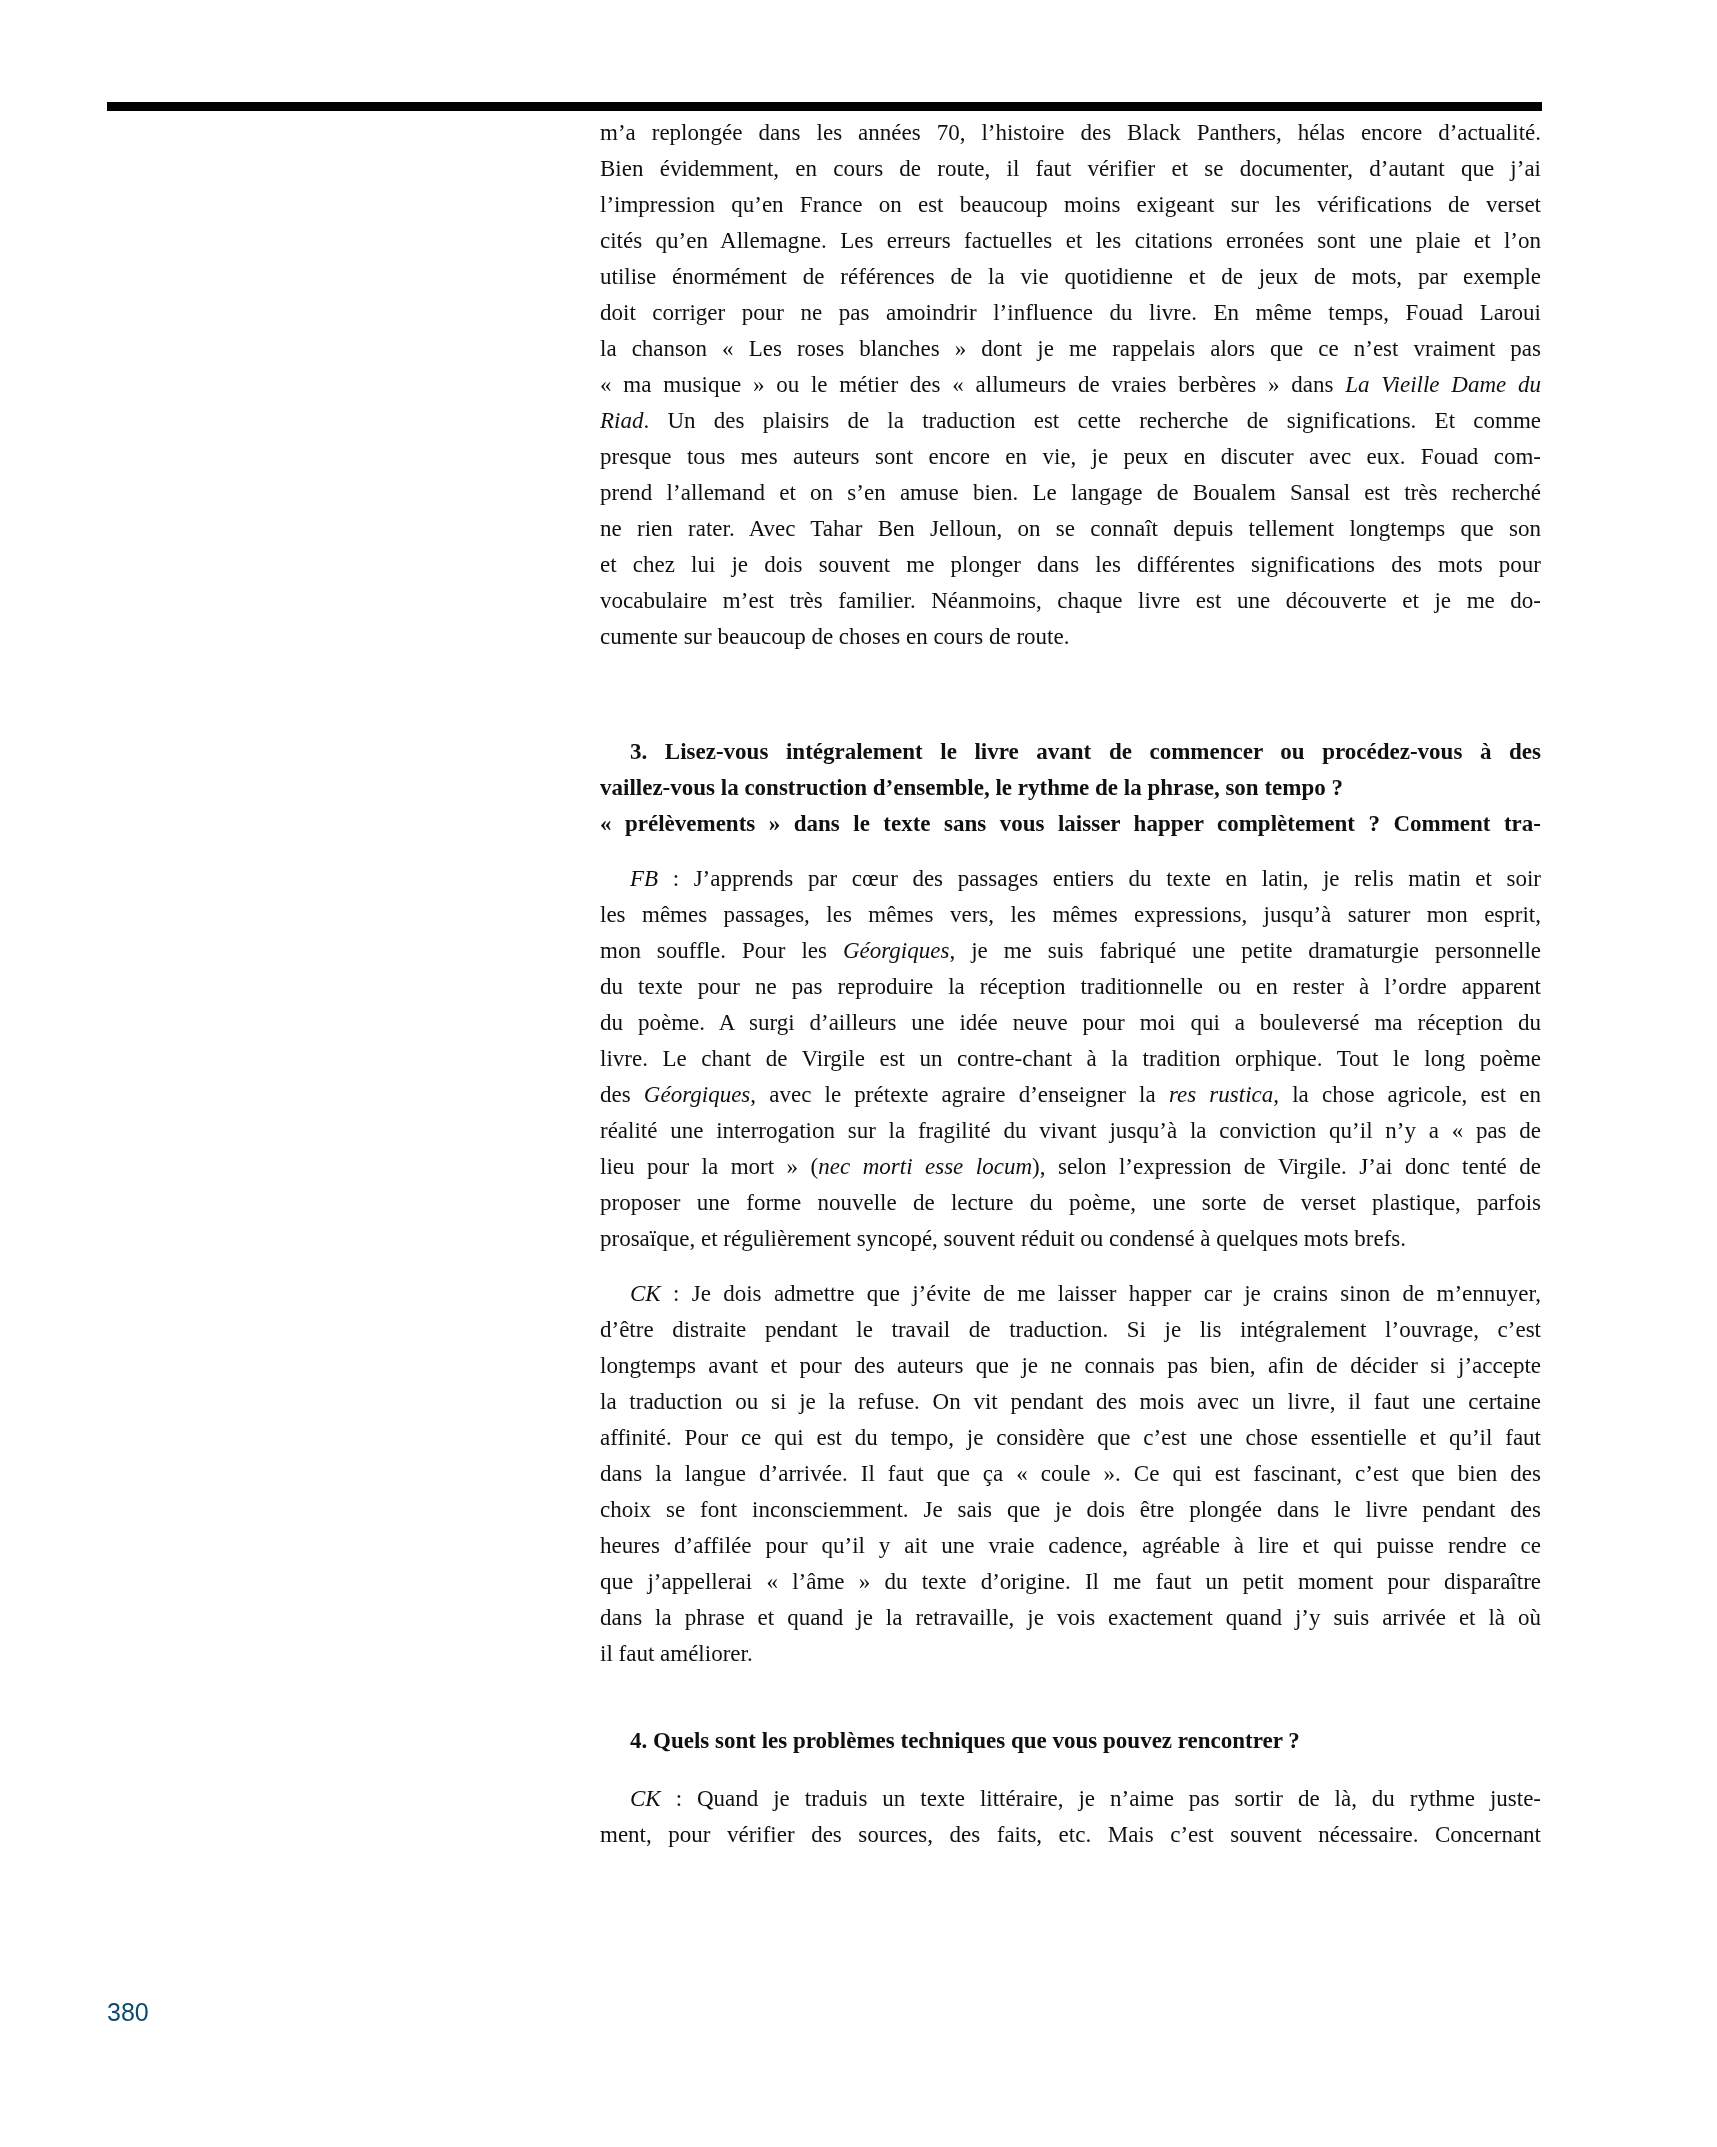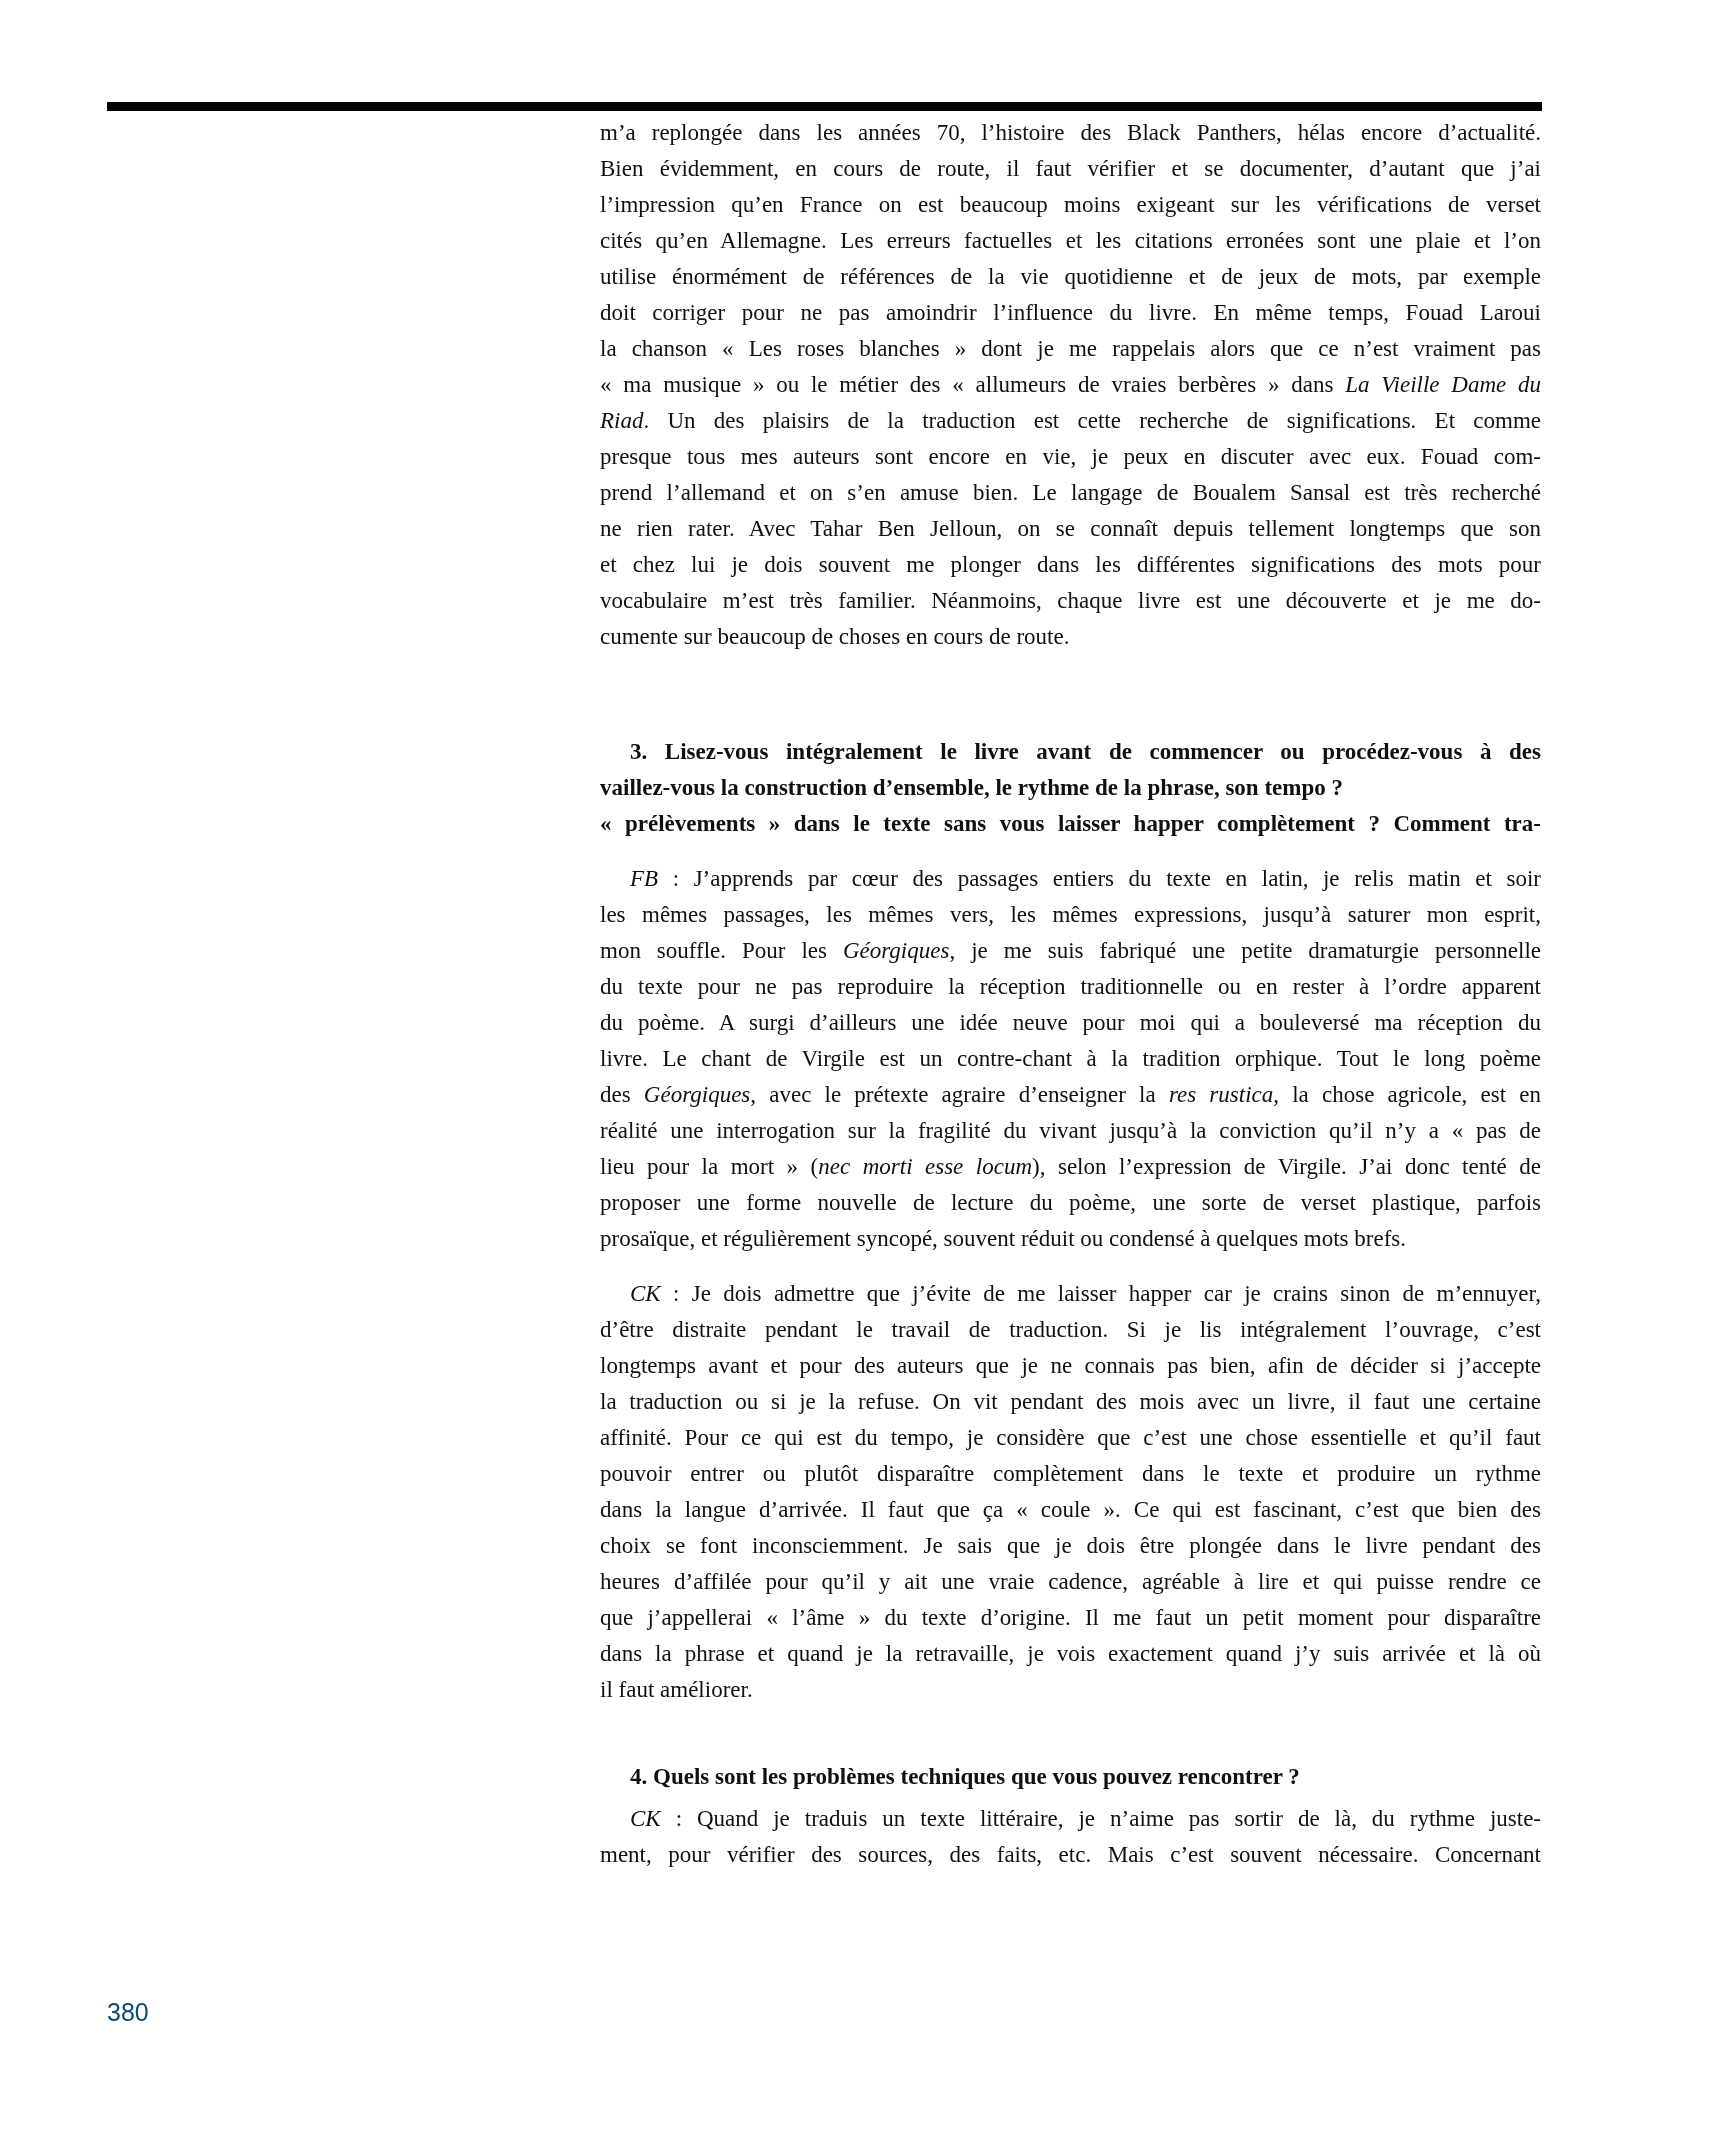--- a/index.html
+++ b/index.html
@@ -33,21 +33,21 @@
     font-size: 23px;
     line-height: 36px;
     overflow: visible;
   }
   .block { margin: 0; }
   .block.heading { font-weight: 700; }
   [data-name="question-3-heading"] { margin-top: 79px; }
   [data-name="fb-answer-paragraph"] { margin-top: 19px; }
   [data-name="ck-answer-paragraph"] { margin-top: 19px; }
   [data-name="question-4-heading"]  { margin-top: 51px; }
-  [data-name="ck-answer-2-paragraph"] { margin-top: 6px; }
+  [data-name="ck-answer-2-paragraph"] { margin-top: 22px; }
   .line {
     text-align: justify;
     text-align-last: justify;
     height: 36px;
     overflow: hidden;
   }
   .line.end { text-align-last: left; }
   .line.ind { padding-left: 30px; }
   .it { font-style: italic; }
   .page-number {
@@ -100,21 +100,20 @@
       <div class="line" data-name="text-line"><span data-name="plain-text">lieu pour la mort » (</span><span class="it" data-name="italic-text">nec morti esse locum</span><span data-name="plain-text">), selon l’expression de Virgile. J’ai donc tenté de</span></div>
       <div class="line" data-name="text-line"><span data-name="plain-text">proposer une forme nouvelle de lecture du poème, une sorte de verset plastique, parfois</span></div>
       <div class="line end" data-name="text-line"><span data-name="plain-text">prosaïque, et régulièrement syncopé, souvent réduit ou condensé à quelques mots brefs.</span></div>
     </div>
     <div class="block body" data-name="ck-answer-paragraph">
       <div class="line ind" data-name="text-line"><span class="it" data-name="italic-text">CK</span><span data-name="plain-text"> : Je dois admettre que j’évite de me laisser happer car je crains sinon de m’ennuyer,</span></div>
       <div class="line" data-name="text-line"><span data-name="plain-text">d’être distraite pendant le travail de traduction. Si je lis intégralement l’ouvrage, c’est</span></div>
       <div class="line" data-name="text-line"><span data-name="plain-text">longtemps avant et pour des auteurs que je ne connais pas bien, afin de décider si j’accepte</span></div>
       <div class="line" data-name="text-line"><span data-name="plain-text">la traduction ou si je la refuse. On vit pendant des mois avec un livre, il faut une certaine</span></div>
       <div class="line" data-name="text-line"><span data-name="plain-text">affinité. Pour ce qui est du tempo, je considère que c’est une chose essentielle et qu’il faut</span></div>
-      <div class="line" data-name="text-line"><span data-name="plain-text">pouvoir entrer ou plutôt disparaître complètement dans le texte et produire un rythme</span></div>
       <div class="line" data-name="text-line"><span data-name="plain-text">dans la langue d’arrivée. Il faut que ça « coule ». Ce qui est fascinant, c’est que bien des</span></div>
       <div class="line" data-name="text-line"><span data-name="plain-text">choix se font inconsciemment. Je sais que je dois être plongée dans le livre pendant des</span></div>
       <div class="line" data-name="text-line"><span data-name="plain-text">heures d’affilée pour qu’il y ait une vraie cadence, agréable à lire et qui puisse rendre ce</span></div>
       <div class="line" data-name="text-line"><span data-name="plain-text">que j’appellerai « l’âme » du texte d’origine. Il me faut un petit moment pour disparaître</span></div>
       <div class="line" data-name="text-line"><span data-name="plain-text">dans la phrase et quand je la retravaille, je vois exactement quand j’y suis arrivée et là où</span></div>
       <div class="line end" data-name="text-line"><span data-name="plain-text">il faut améliorer.</span></div>
     </div>
     <div class="block heading" data-name="question-4-heading">
       <div class="line end ind" data-name="text-line"><span data-name="plain-text">4. Quels sont les problèmes techniques que vous pouvez rencontrer ?</span></div>
     </div>

